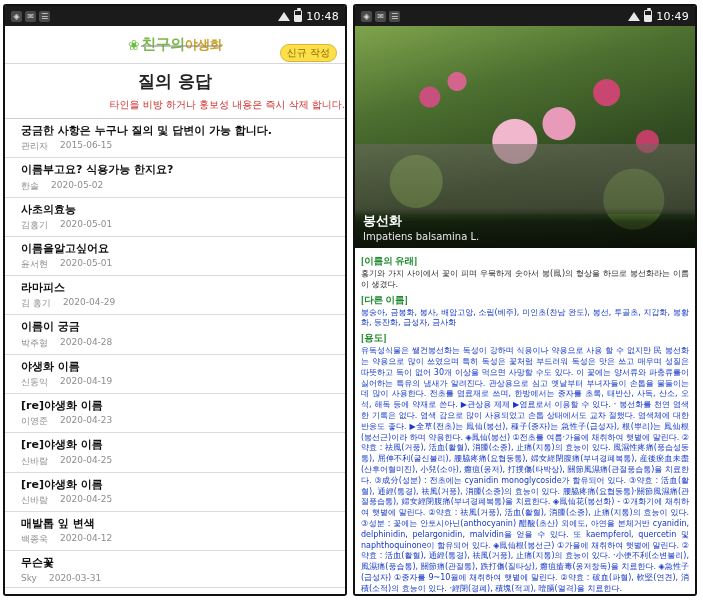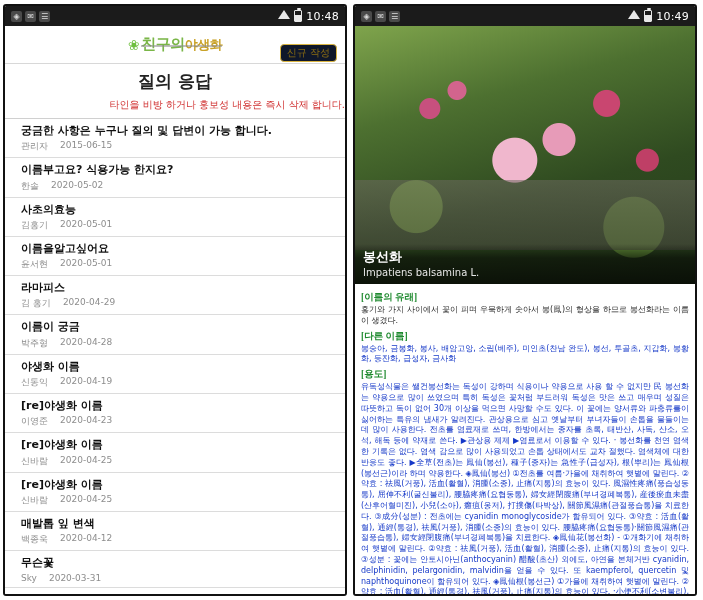--- a/index.html
+++ b/index.html
@@ -31,21 +31,21 @@
     height: 20px;
     background: #1b1b1b;
     color: #fff;
     display: flex;
     align-items: center;
     padding: 0 6px;
     font-size: 10px;
     flex: 0 0 auto;
   }
   .sb-left { display: flex; align-items: center; gap: 3px; flex: 1; }
-  .sb-right { display: flex; gap: 4px; }
+  .sb-right { display: flex; align-items: center; gap: 4px; }
   .sb-ico-box {
     width: 11px; height: 11px;
     background: #4a4a4a;
     border-radius: 2px;
     display: inline-flex;
     align-items: center;
     justify-content: center;
     font-size: 8px;
     color: #dcdcdc;
   }
@@ -108,25 +108,25 @@
     position: absolute;
     left: 0; right: 0; top: 52%;
     height: 2px;
     background: #8b8b8b;
     opacity: .55;
   }
   .new-btn {
     position: absolute;
     right: 8px;
     top: 18px;
-    background: #0f172a;
+    background: #fde047;
     border: 1px solid #d9b441;
     color: #8a6d12;
     font-size: 10px;
-    border-radius: 4px;
+    border-radius: 9px;
     padding: 2px 6px;
     line-height: 1.2;
     white-space: nowrap;
   }
   .l-title {
     text-align: center;
     font-size: 17px;
     font-weight: bold;
     color: #222;
     padding: 6px 0 5px;
@@ -170,21 +170,21 @@
   
   .r-body {
     flex: 1 1 auto;
     overflow: hidden;
     background: #fff;
     display: flex;
     flex-direction: column;
   }
   .photo {
     position: relative;
-    height: 258px;
+    height: 222px;
     flex: 0 0 auto;
     background:
       radial-gradient(circle at 22% 32%, #c7507e 0 10px, transparent 11px),
       radial-gradient(circle at 30% 25%, #d2648d 0 9px, transparent 10px),
       radial-gradient(circle at 47% 52%, #f0b7cd 0 22px, transparent 23px),
       radial-gradient(circle at 60% 44%, #e79bb8 0 16px, transparent 17px),
       radial-gradient(circle at 74% 30%, #c94670 0 13px, transparent 14px),
       radial-gradient(circle at 86% 52%, #bf3f66 0 11px, transparent 12px),
       radial-gradient(circle at 18% 70%, #6d9a3c 0 26px, transparent 27px),
       radial-gradient(circle at 82% 78%, #587f33 0 30px, transparent 31px),

